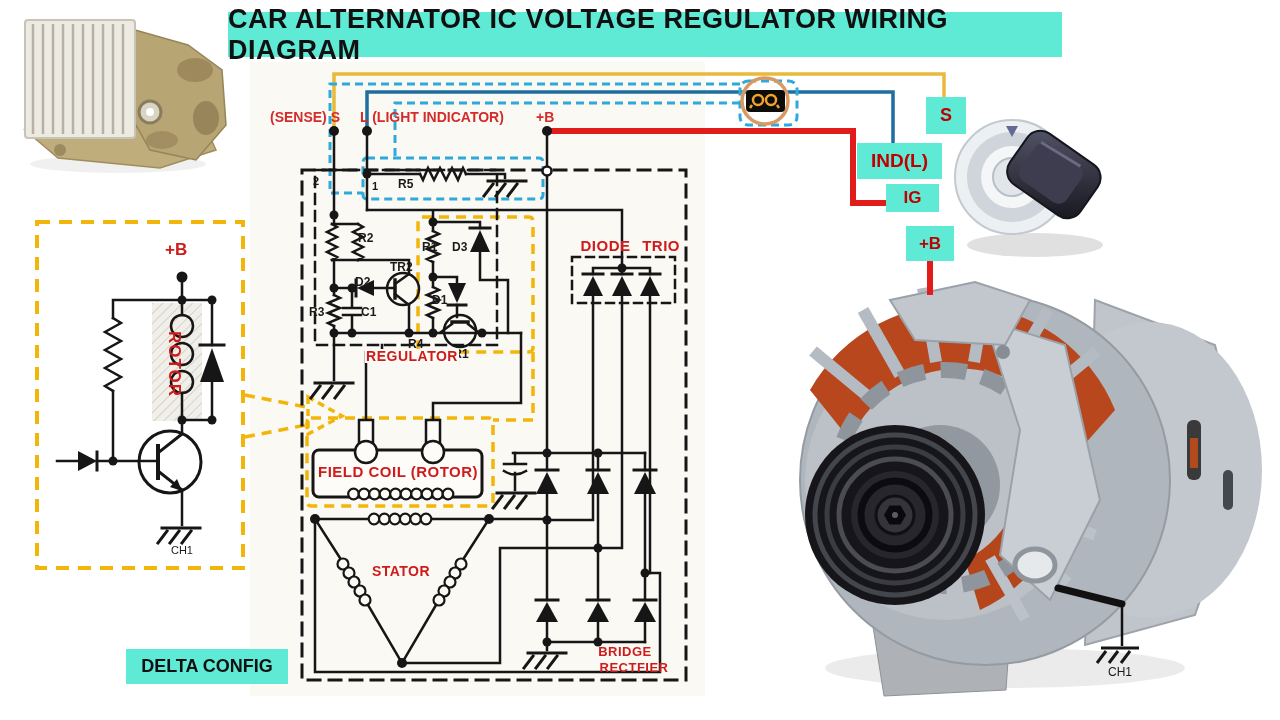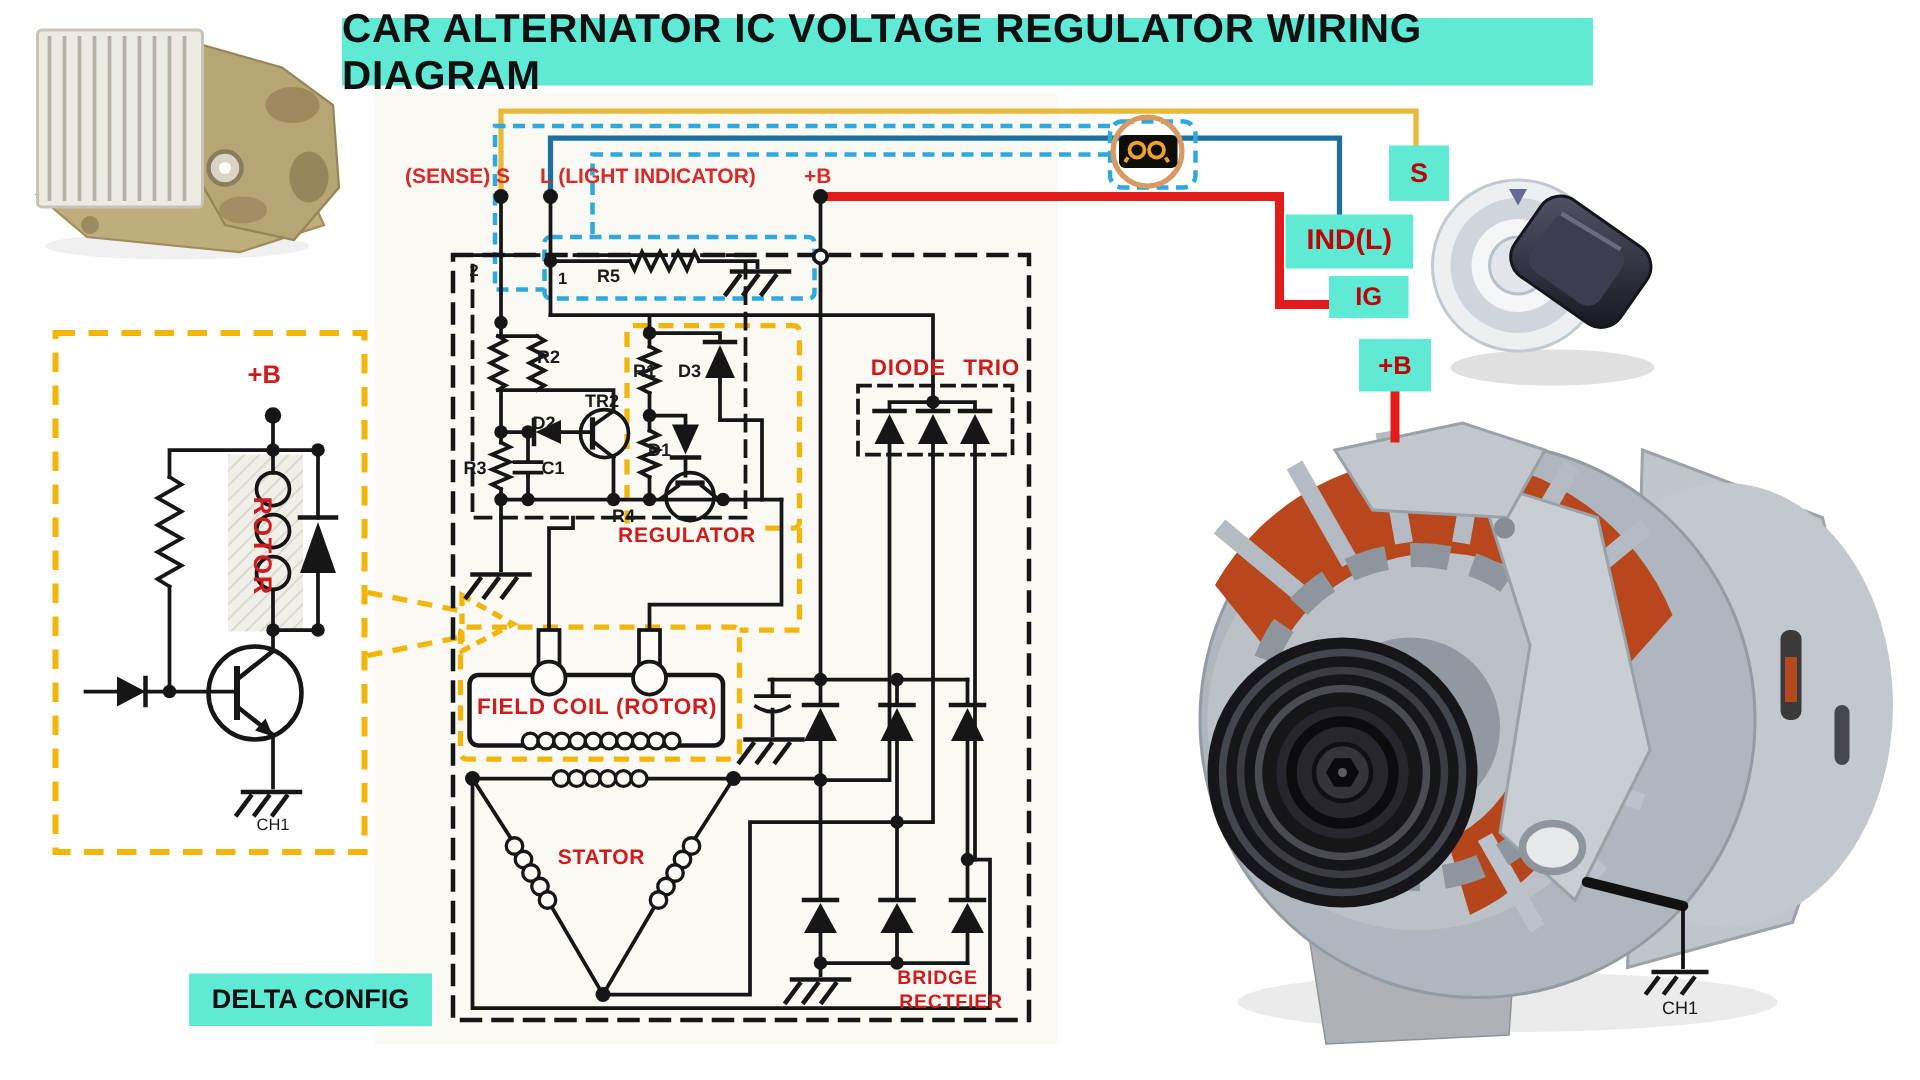--- a/index.html
+++ b/index.html
@@ -385,21 +385,21 @@
 <div class="lbl comp" style="left:355px;top:263px;margin-top:13px;">D2</div>
 <div class="lbl comp" style="left:390px;top:261px;">TR2</div>
 <div class="lbl comp" style="left:407px;top:241px;margin-left:15px;">R1</div>
 <div class="lbl comp" style="left:452px;top:241px;">D3</div>
 <div class="lbl comp" style="left:432px;top:294px;">D1</div>
 <div class="lbl comp" style="left:408px;top:302px;margin-top:36px;">R4</div>
 <div class="lbl comp" style="left:309px;top:306px;">R3</div>
 <div class="lbl comp" style="left:361px;top:306px;">C1</div>
 <div class="lbl comp" style="left:446px;top:348px;">TR1</div>
 
-<div class="lbl block-lbl" style="left:365px;top:349px;width:94px;text-align:center;background:#fdfbf5;margin-left:46px;">REGULATOR</div>
+<div class="lbl block-lbl" style="left:365px;top:349px;width:94px;text-align:center;background:#fdfbf5;">REGULATOR</div>
 <div class="lbl block-lbl" id="diode-trio-lbl" style="left:565px;top:238px;width:115px;text-align:right;font-size:15px;">DIODE TRIO</div>
 <div class="lbl block-lbl" style="left:318px;top:464px;width:160px;text-align:right;font-size:15px;">FIELD COIL (ROTOR)</div>
 <div class="lbl block-lbl" style="left:369px;top:564px;width:64px;text-align:center;">STATOR</div>
 <div class="lbl block-lbl" style="left:588px;top:645px;width:74px;text-align:center;font-size:13px;">BRIDGE</div>
 <div class="lbl block-lbl" style="left:591px;top:661px;width:86px;text-align:center;font-size:13px;">RECTFIER</div>
 
 <div class="greenbox" id="delta-box">DELTA CONFIG</div>
 
 <div class="lbl" style="left:165px;top:241px;font-size:17px;color:#CE1B1B;">+B</div>
 <div class="lbl" id="rotor-lbl">ROTOR</div>

